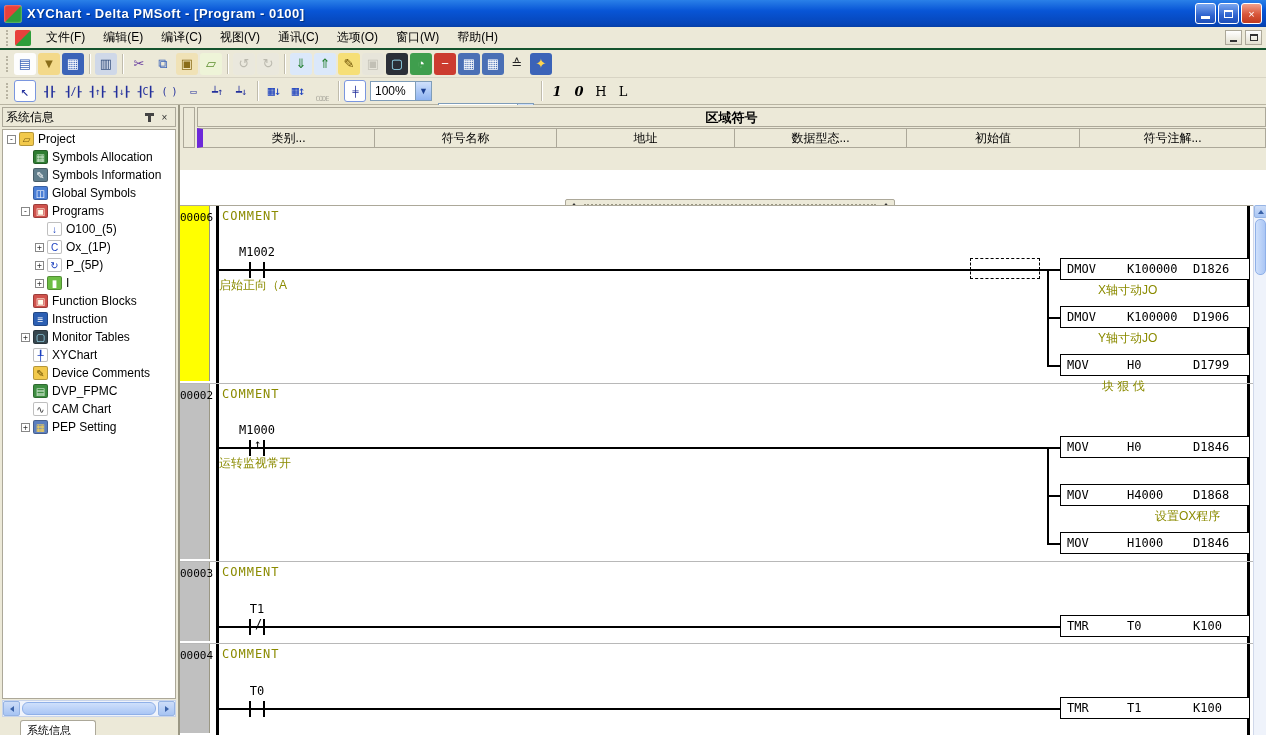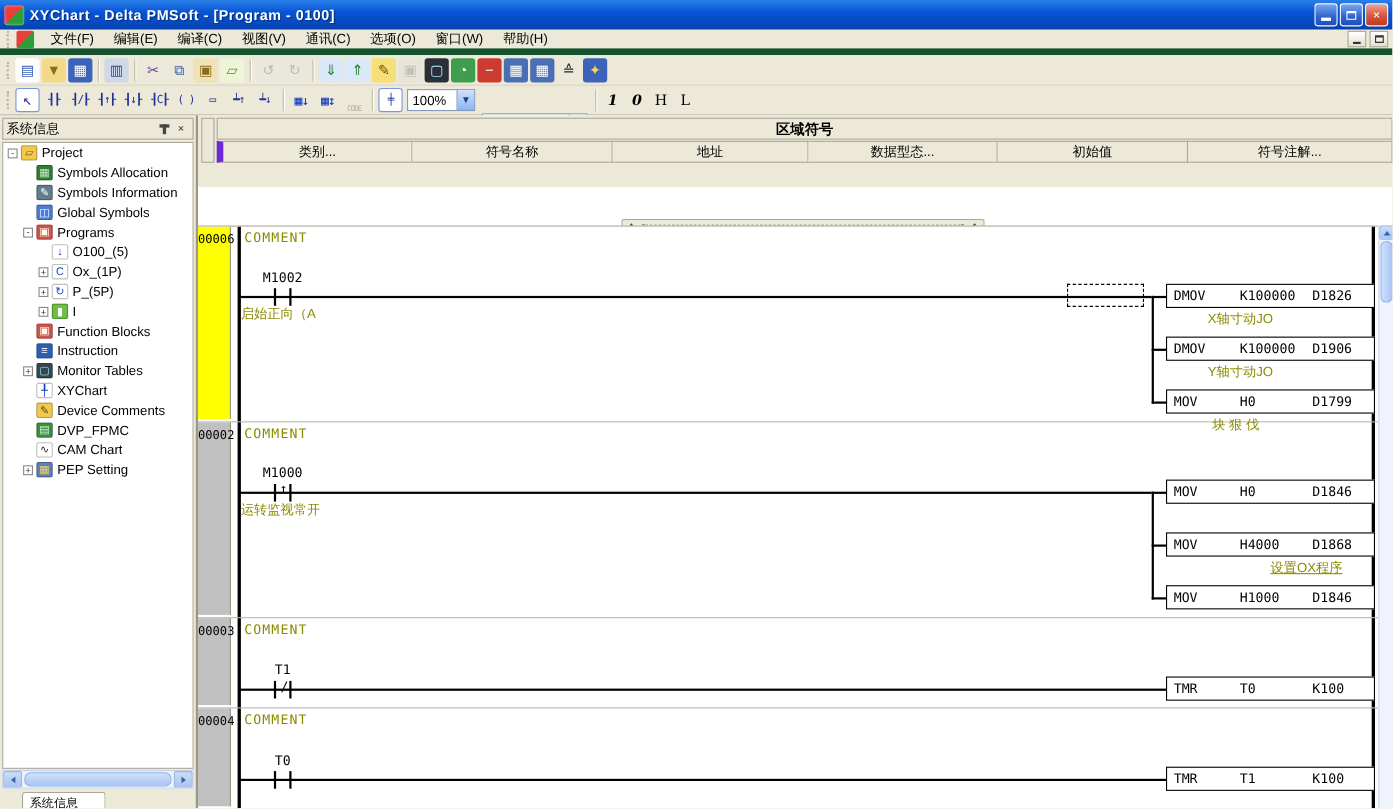--- a/index.html
+++ b/index.html
@@ -18,21 +18,21 @@
   #win-controls { margin-left:auto; display:flex; gap:2px; }
   .win-btn { width:21px; height:21px; border-radius:3px; border:1px solid #fff;
     display:flex; align-items:center; justify-content:center; color:#fff; font-size:11px;
     background:linear-gradient(180deg,#7AA7F0,#2E63CF 60%,#1E4FB8); }
   .win-btn.close { background:linear-gradient(180deg,#F2A08C,#D8563A 55%,#C03A1E); }
   .glyph-min { width:9px; height:3px; background:#fff; margin-top:8px; }
   .glyph-restore { width:9px; height:8px; border:1px solid #fff; border-top:2px solid #fff; background:transparent; }
 
   
   #menubar { position:absolute; left:0; top:27px; width:1266px; height:23px; background:#ECE9D8;
-    display:flex; align-items:center; border-bottom:6px solid #14532d; padding-left:3px; }
+    display:flex; align-items:center; border-bottom:2px solid #14532d; padding-left:3px; }
   .grip { width:4px; height:16px; border-left:2px dotted #b8b4a2; margin:0 3px; }
   .menu-logo { width:16px; height:16px; margin:0 6px 0 2px;
     background:linear-gradient(135deg,#e8413c 0 48%,#2e9e3a 52% 100%); border-radius:2px; }
   .menu-item { padding:3px 9px; color:#000; cursor:default; }
   #mdi-controls { margin-left:auto; display:flex; gap:3px; padding-right:4px; }
   .mdi-btn { width:17px; height:15px; border:1px solid #aca899; background:linear-gradient(180deg,#fff,#e3e0d0);
     display:flex; align-items:center; justify-content:center; }
   .mdi-glyph-min { width:7px; height:2px; background:#333; margin-top:7px; }
   .mdi-glyph-restore { width:8px; height:7px; border:1px solid #333; border-top:2px solid #333; }
 
@@ -461,21 +461,21 @@
             <span class="instr-op">MOV</span>
             <span class="instr-s">H0</span>
             <span class="instr-d">D1846</span>
           </div>
           <div class="wire" style="left: 867px; top: 111px; width: 13px;"></div>
           <div class="instr-box" style="left: 880px; top: 100px;">
             <span class="instr-op">MOV</span>
             <span class="instr-s">H4000</span>
             <span class="instr-d">D1868</span>
           </div>
-          <div class="dev-comment" style="left: 975px; top: 124px; text-decoration: underline;">设置OX程序</div>
+          <div class="dev-comment" style="left: 975px; top: 124px;">设置OX程序</div>
           <div class="wire" style="left: 867px; top: 159px; width: 13px;"></div>
           <div class="instr-box" style="left: 880px; top: 148px;">
             <span class="instr-op">MOV</span>
             <span class="instr-s">H1000</span>
             <span class="instr-d">D1846</span>
           </div>
         </div>
         <div class="rung" style="top: 356px; height: 82px;">
           <div class="rung-num" style="background: rgb(192, 192, 192);">00003</div>
           <div class="comment-label">COMMENT</div>

